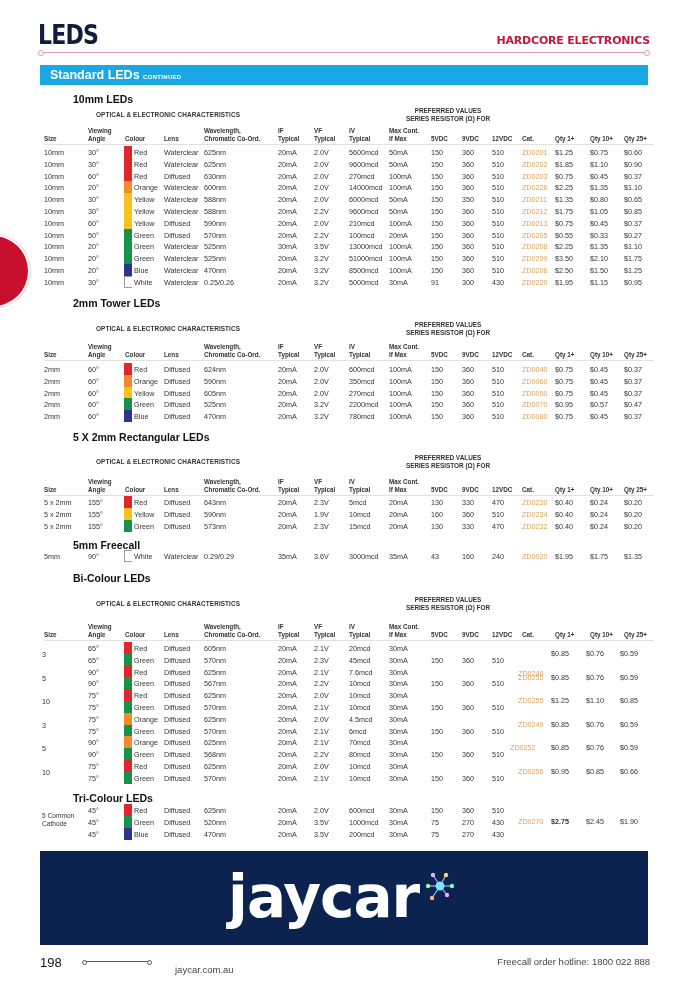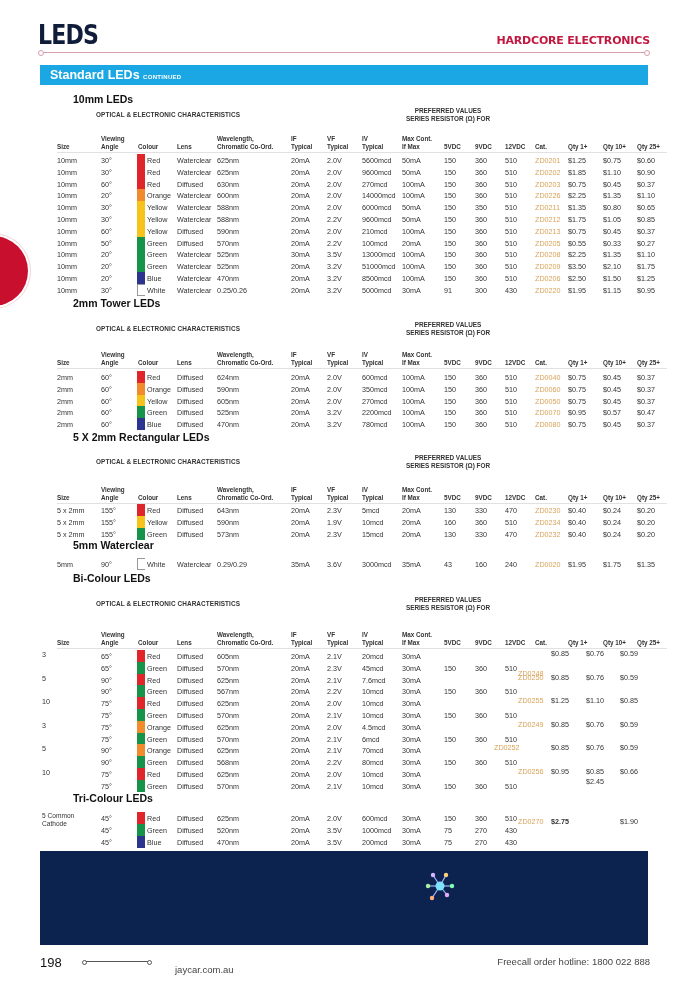--- a/index.html
+++ b/index.html
@@ -16,21 +16,21 @@
   .section-banner small { font-size: 6px; font-weight: bold; letter-spacing: 0.3px; }
 
   .side-circle { position: absolute; left: -42px; top: 236px; width: 70px; height: 70px; border-radius: 50%; background: #c8102e; box-shadow: 0 0 0 2px #fff, 0 0 0 3px #f1d4da; }
 
   .group-title { position: absolute; left: 40px; font-weight: bold; font-size: 10.5px; color: #111; margin-left: 33px; }
 
   .tbl { position: absolute; left: 40px; width: 610px; font-size: 7.2px; color: #333; }
   .cap-left { position: absolute; left: 96px; font-size: 6.4px; font-weight: bold; color: #333; letter-spacing: 0.1px; }
   .cap-right { position: absolute; left: 388px; width: 120px; text-align: center; font-size: 6.4px; font-weight: bold; color: #333; line-height: 8px; }
 
-  .hdr, .row { position: absolute; left: 17px; width: 610px; height: 12px; margin-top: 8px; }
+  .hdr, .row { position: absolute; left: 4px; width: 610px; height: 12px; }
   .hdr { height: 18px; border-bottom: 1px solid #e1e1e1; }
   .hdr span { position: absolute; bottom: 2px; font-size: 6.3px; font-weight: bold; line-height: 7.5px; color: #333; }
   .row span { position: absolute; top: 2px; white-space: nowrap; }
   .row .cat { color: #d9a35a; }
   .swatch { position: absolute; left: 80px; top: 0; width: 8px; height: 12px; }
   .swatch.white { background: #fff; border: 1px solid #999; border-right: none; }
 
   
   .c-size { left: 0; } .c-angle { left: 44px; } .c-colour { left: 90px; } .c-lens { left: 120px; }
   .c-wl { left: 160px; } .c-if { left: 234px; } .c-vf { left: 270px; } .c-iv { left: 305px; }
@@ -624,21 +624,21 @@
         <span class="c-max">20mA</span>
         <span class="c-5v">130</span>
         <span class="c-9v">330</span>
         <span class="c-12v">470</span>
         <span class="c-cat cat">ZD0232</span>
         <span class="c-q1">$0.40</span>
         <span class="c-q10">$0.24</span>
         <span class="c-q25">$0.20</span>
       </div>
     </div>
-    <div class="group-title" style="top: 539px;">5mm Waterclear</div>
+    <div class="group-title" style="top: 539px;">5mm Freecall</div>
     <div class="tbl" style="top: 0px;">
       <div class="row" style="top: 550px;">
         <div class="swatch white"></div>
         <span class="c-size">5mm</span>
         <span class="c-angle">90°</span>
         <span class="c-colour">White</span>
         <span class="c-lens">Waterclear</span>
         <span class="c-wl">0.29/0.29</span>
         <span class="c-if">35mA</span>
         <span class="c-vf">3.6V</span>
@@ -855,21 +855,21 @@
         <span class="c-wl">568nm</span>
         <span class="c-if">20mA</span>
         <span class="c-vf">2.2V</span>
         <span class="c-iv">80mcd</span>
         <span class="c-max">30mA</span>
         <span class="c-5v">150</span>
         <span class="c-9v">360</span>
         <span class="c-12v">510</span>
       </div>
       <div class="merge" style="left: 2px; top: 744.4px;">5</div>
-      <div class="merge cat" style="left: 454px; top: 743.4px; color: rgb(217, 163, 90);">ZD0252</div>
+      <div class="merge cat" style="left: 470px; top: 743.4px; color: rgb(217, 163, 90);">ZD0252</div>
       <div class="merge" style="left: 511px; top: 743.4px;">$0.85</div>
       <div class="merge" style="left: 546px; top: 743.4px;">$0.76</div>
       <div class="merge" style="left: 580px; top: 743.4px;">$0.59</div>
       <div class="row" style="top: 760px;">
         <div class="swatch" style="background: rgb(224, 38, 43);"></div>
         <span class="c-angle">75°</span>
         <span class="c-colour">Red</span>
         <span class="c-lens">Diffused</span>
         <span class="c-wl">625nm</span>
         <span class="c-if">20mA</span>
@@ -937,26 +937,27 @@
         <span class="c-vf">3.5V</span>
         <span class="c-iv">200mcd</span>
         <span class="c-max">30mA</span>
         <span class="c-5v">75</span>
         <span class="c-9v">270</span>
         <span class="c-12v">430</span>
       </div>
       <div class="merge" style="left: 2px; top: 812px; width: 40px; font-size: 6.6px; line-height: 8px;">5 Common Cathode</div>
       <div class="merge cat" style="left: 478px; top: 817px; color: rgb(217, 163, 90);">ZD0270</div>
       <div class="merge" style="left: 511px; top: 817px; font-weight: bold;">$2.75</div>
-      <div class="merge" style="left: 546px; top: 777px;">$2.45</div>
+      <div class="merge" style="left: 546px; top: 817px;">$2.45</div>
       <div class="merge" style="left: 580px; top: 817px;">$1.90</div>
     </div>
   </div>
 
 <div class="footer-banner">
+  <div class="logo">jaycar</div>
   <svg class="logo-spark" viewBox="0 0 34 34">
     <g stroke="#9fb7ff" stroke-width="1.2">
       <line x1="17" y1="17" x2="10" y2="6"></line>
         <line x1="17" y1="17" x2="23" y2="6"></line>
       <line x1="17" y1="17" x2="5" y2="17"></line>
         <line x1="17" y1="17" x2="29" y2="17"></line>
       <line x1="17" y1="17" x2="9" y2="29"></line>
         <line x1="17" y1="17" x2="24" y2="26"></line>
     </g>
     <circle cx="17" cy="17" r="4.5" fill="#7fe3ff"></circle>

